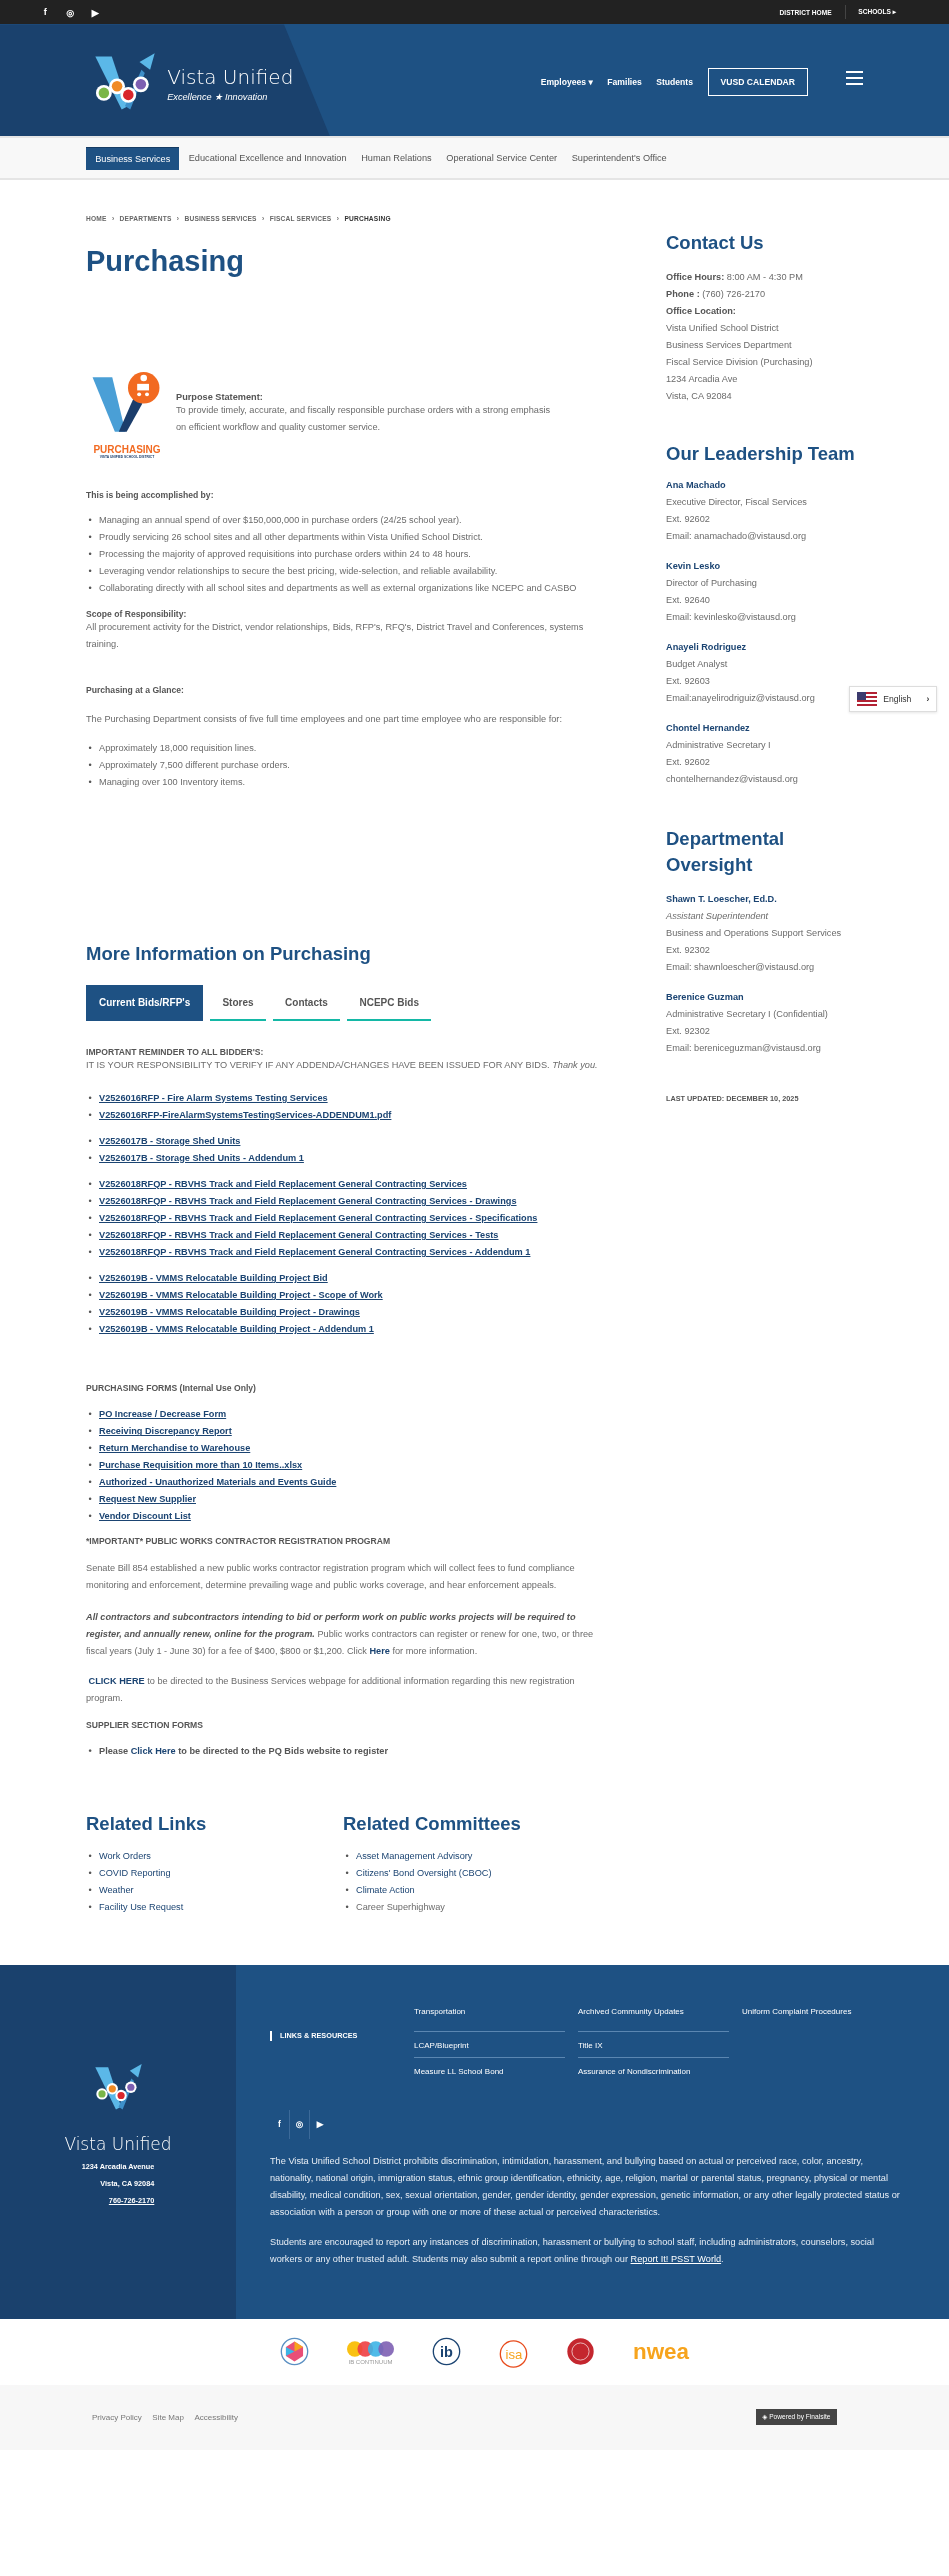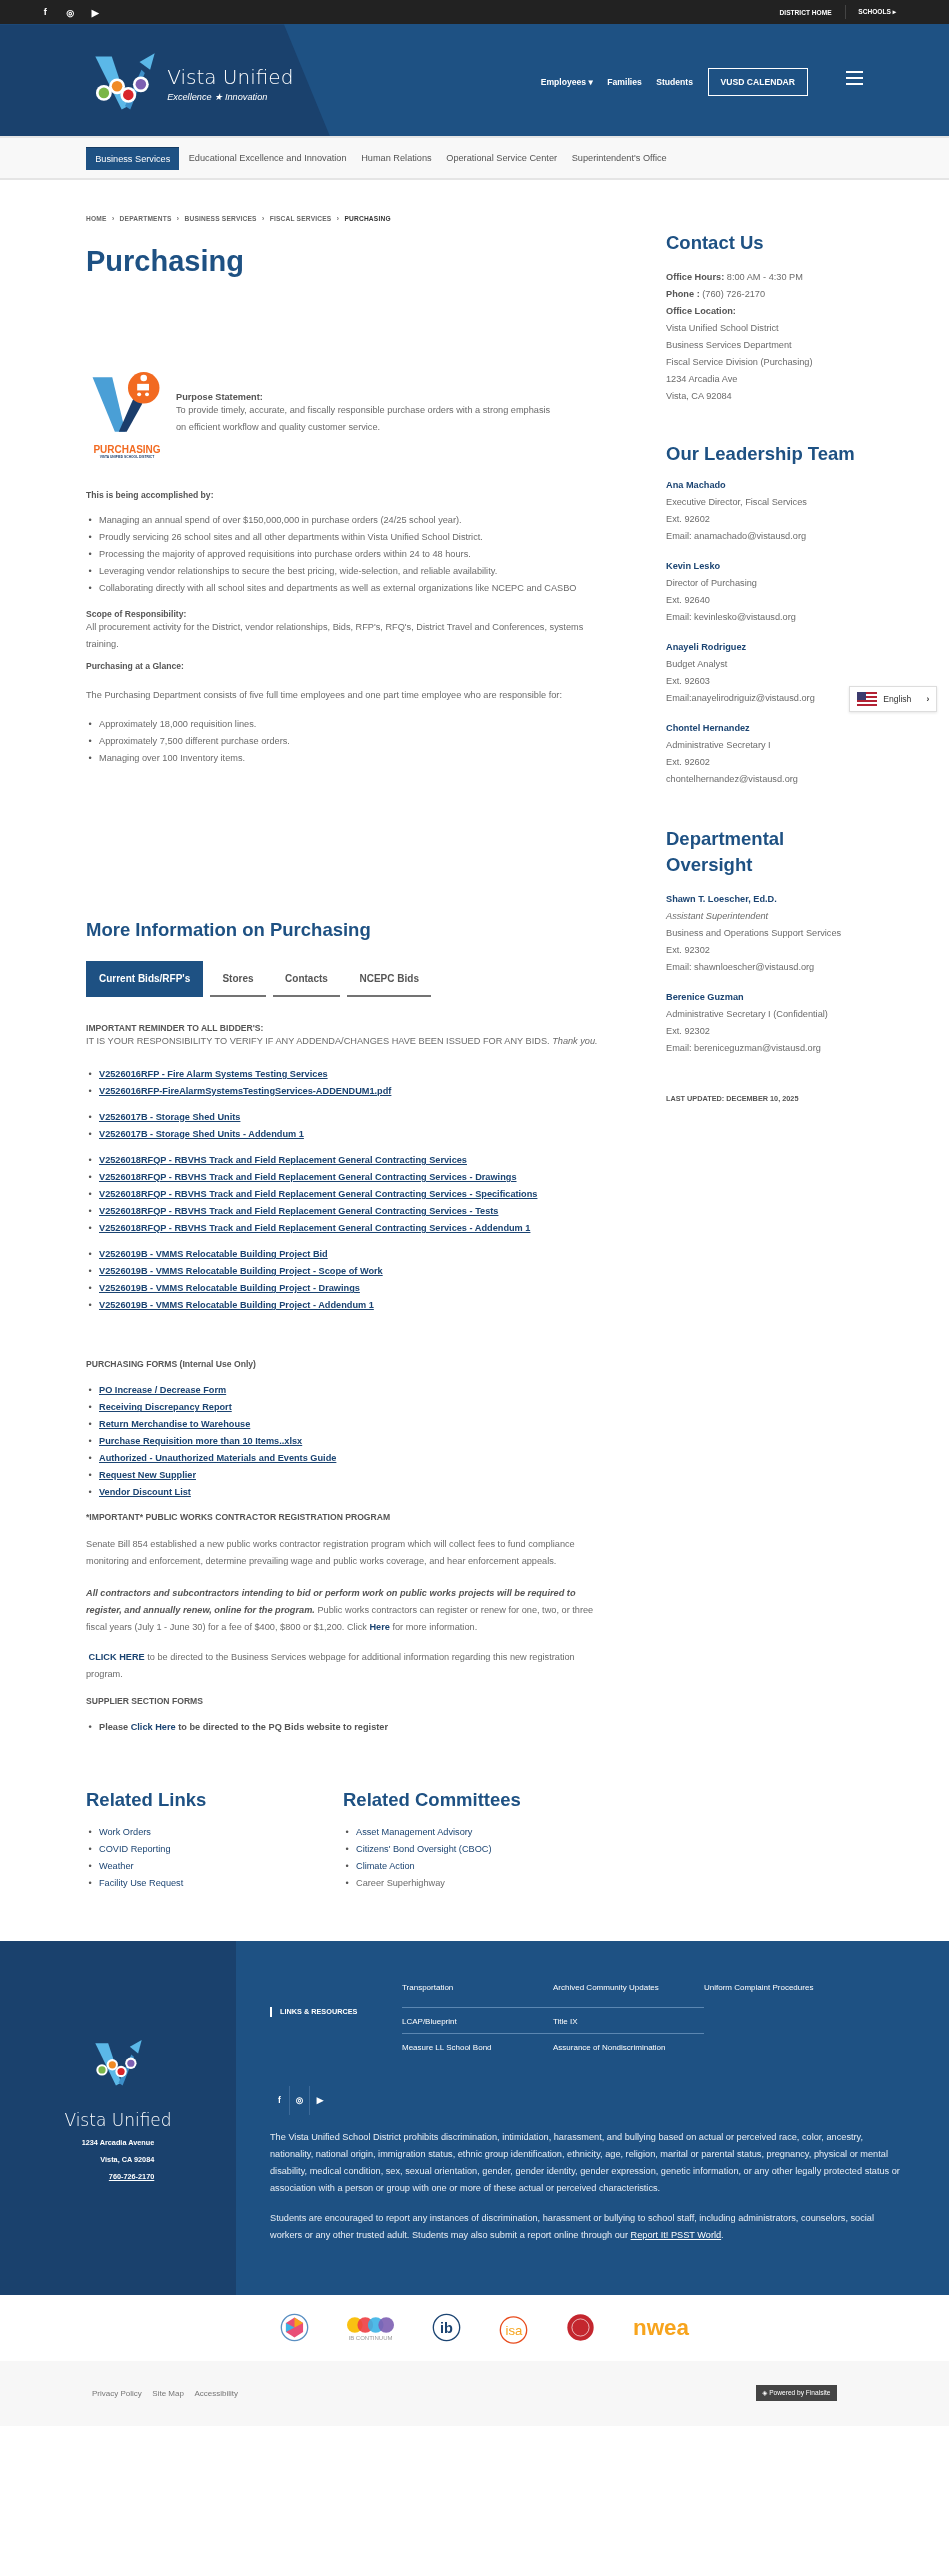--- a/index.html
+++ b/index.html
@@ -36,42 +36,42 @@
   .purpose-logo { width: 82px; height: 89px; position: relative; margin-right: 8px; }
   .purpose-text .h { font-weight: bold; color: #555; font-size: 9.2px; }
   .purpose-text p { font-size: 9.2px; line-height: 17px; }
   .h-bold { font-weight: bold; color: #555; font-size: 8.6px; }
   ul.bul { list-style: none; }
   ul.bul li { position: relative; padding-left: 13px; font-size: 9.2px; line-height: 17px; }
   ul.bul li::before { content: "•"; position: absolute; left: 2.6px; color: #555; }
   p.body { font-size: 9.2px; line-height: 17px; }
   .sec-title { color: #1e5183; font-size: 18.5px; font-weight: bold; }
   .tabs { display: flex; gap: 6.6px; margin-top: 20px; }
-  .tab { font-size: 10px; font-weight: bold; color: #555; padding: 11.2px 12.5px; border-bottom: 2px solid #737373; }
+  .tab { font-size: 10px; font-weight: bold; color: #555; padding: 11.2px 12.5px; border-bottom: 2px solid #14b8a6; }
   .tab.active { background: #1e5183; color: #fff; border-bottom: none; padding: 12px 13px; }
   ul.links li a { font-weight: bold; color: #1b4472; text-decoration: underline; }
   .rt-title { color: #1e5183; font-size: 18.5px; font-weight: bold; }
   .contact p { font-size: 9.2px; line-height: 17px; }
   .contact b { color: #555; }
   .person { margin-top: 13px; }
   .person a { font-weight: bold; font-size: 9.2px; line-height: 17px; }
   .person p { font-size: 9.2px; line-height: 17px; }
   .lang { position: absolute; left: 849px; top: 686px; width: 88px; height: 26px; background: #fff; border: 0.7px solid #ddd; display: flex; align-items: center; padding: 0 6.6px; gap: 6.6px; font-size: 8.6px; color: #333; box-shadow: 0 0.7px 2.6px rgba(0,0,0,.1); }
   .flag { width: 20px; height: 14.5px; background: repeating-linear-gradient(#b22234 0 2px, #fff 2px 4px); position: relative; }
   .flag::before { content: ""; position: absolute; left: 0; top: 0; width: 9.2px; height: 8px; background: #3c3b6e; }
   .related { display: flex; margin-top: 53px; }
   .related .col { width: 270px; }
   .footer { background: #1e5183; display: flex; height: 354px; margin-top: 49px; }
   .footer .fl { width: 236px; background: #1a416d; display: flex; flex-direction: column; align-items: center; padding-top: 98px; }
   .footer .fl .name { color: #fff; font-size: 17px; font-family: "DejaVu Sans", sans-serif; font-weight: 300; margin-top: 20px; }
   .footer .fl .addr { color: #fff; font-weight: bold; font-size: 7.3px; margin-top: 4px; line-height: 17px; text-align: right; }
   .footer .fr { flex: 1; padding: 41px 0 0 34px; color: #fff; }
   .lr { display: flex; }
   .lr-label { width: 132px; font-size: 7.3px; font-weight: bold; padding-top: 25px; border-left: 2px solid #fff; height: 10.5px; padding: 0 0 0 8px; margin-top: 25px; line-height: 10.5px; }
-  .lr-grid { display: grid; grid-template-columns: 151px 151px 151px; }
+  .lr-grid { display: grid; grid-template-columns: 151px 151px 151px; column-gap: 13px; margin-left: 12px; }
   .lr-grid div { font-size: 8px; height: 26px; line-height: 12px; padding-top: 0; }
   .lr-grid .bb { border-bottom: 1.3px solid #5b86b1; }
   .fsoc { display: flex; margin-top: 26px; }
   .fsoc span { width: 20px; height: 29px; display: flex; align-items: center; justify-content: center; border-right: 0.7px solid #3c6a99; font-size: 8.6px; font-weight: bold; }
   .fsoc span:last-child { border-right: none; }
   .disc { font-size: 9.2px; line-height: 17px; margin-top: 14.5px; width: 633px; color: #e8eef5; }
   .disc a { color: #fff; text-align: right; }
   .logos { height: 66px; display: flex; align-items: center; justify-content: center; gap: 38px; padding-left: 20px; }
   .lg { display: flex; align-items: center; justify-content: center; font-size: 6px; color: #999; }
   .bottom { background: #f7f7f7; height: 65px; display: flex; align-items: center; justify-content: space-between; padding: 0 112px 0 92px; }
@@ -177,21 +177,21 @@
       <div class="h-bold" style="margin-top:32px;">This is being accomplished by:</div>
       <ul class="bul" style="margin-top:12px;">
         <li>Managing an annual spend of over $150,000,000 in purchase orders (24/25 school year).</li>
         <li>Proudly servicing 26 school sites and all other departments within Vista Unified School District.</li>
         <li>Processing the majority of approved requisitions into purchase orders within 24 to 48 hours.</li>
         <li>Leveraging vendor relationships to secure the best pricing, wide-selection, and reliable availability.</li>
         <li>Collaborating directly with all school sites and departments as well as external organizations like NCEPC and CASBO</li>
       </ul>
       <div class="h-bold" style="margin-top:12px;">Scope of Responsibility:</div>
       <p class="body">All procurement activity for the District, vendor relationships, Bids, RFP's, RFQ's, District Travel and Conferences, systems training.</p>
-      <div class="h-bold" style="margin-top:8px;">Purchasing at a Glance:</div>
+      <div class="h-bold" style="margin-top:32px;">Purchasing at a Glance:</div>
       <p class="body" style="margin-top:16px;">The Purchasing Department consists of five full time employees and one part time employee who are responsible for:</p>
       <ul class="bul" style="margin-top:12px;">
         <li>Approximately 18,000 requisition lines.</li>
         <li>Approximately 7,500 different purchase orders.</li>
         <li>Managing over 100 Inventory items.</li>
       </ul>
 
       <h2 class="sec-title" style="margin-top:152px;">More Information on Purchasing</h2>
       <div class="tabs">
         <span class="tab active">Current Bids/RFP's</span>

